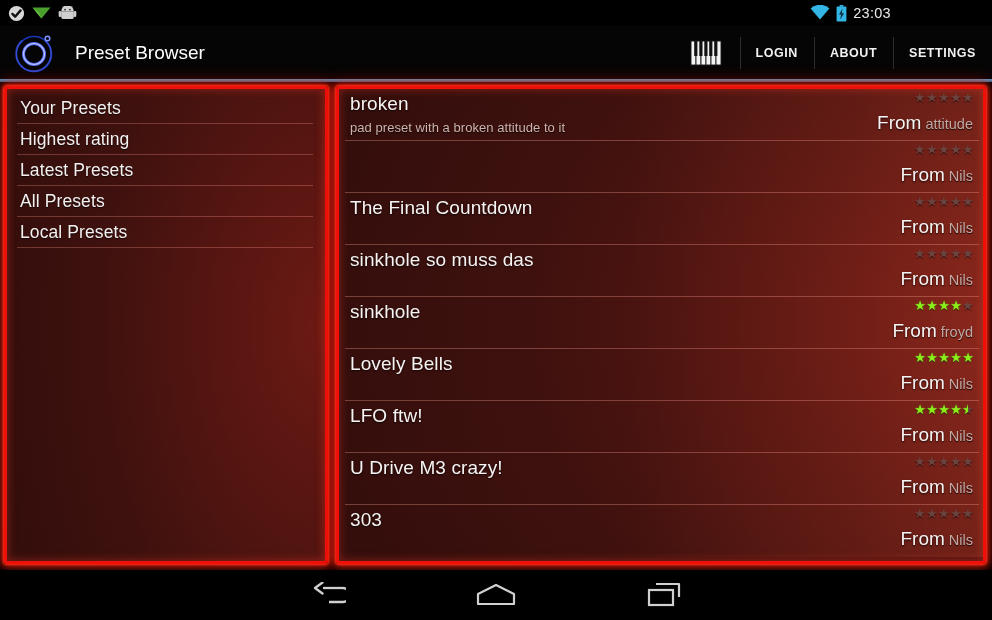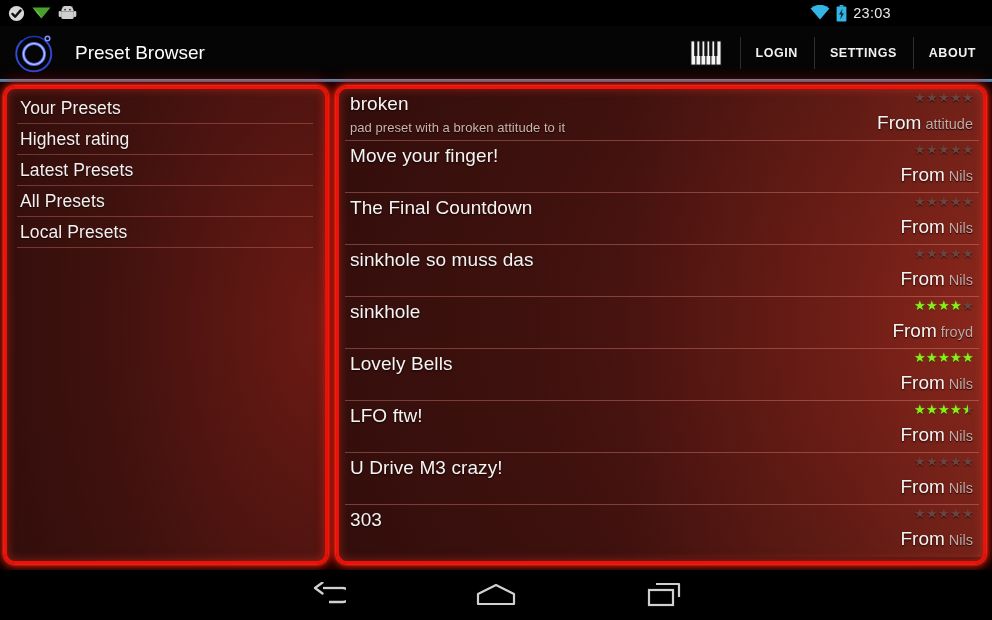--- a/index.html
+++ b/index.html
@@ -63,29 +63,30 @@
   
   #content {
     position: absolute; top: 82px; left: 0; width: 992px; height: 488px;
     background: #000; display: flex;
   }
 
   
   .panel {
     position: relative;
     border: 3px solid #ef1109;
-    border-radius: 11px;
+    border-radius: 3px;
     background:
       radial-gradient(130% 150% at 100% 50%, #6d1a14 0%, #3e110e 55%, #2c0c0a 100%);
     box-shadow:
       0 0 2px 1px #ff2a18,
       0 0 7px 2px rgba(255,40,20,.75),
       0 0 16px 5px rgba(220,20,10,.40),
       inset 0 0 9px 1px rgba(255,60,40,.35);
     overflow: hidden;
+    text-align: right;
   }
   #left-panel { width: 324px; height: 478px; margin: 4px 0 0 4px; flex: 0 0 auto; }
   #right-panel { width: 650px; height: 478px; margin: 4px 4px 0 8px; flex: 0 0 auto; }
 
   
   #nav-list { padding: 4px 0 0 0; }
   .nav-row {
     height: 31px; display: flex; align-items: center;
     position: relative; padding-left: 13px;
   }
@@ -234,24 +235,24 @@
             <rect x="19.2" y="1" width="3.2" height="15"></rect>
             <rect x="24.2" y="1" width="3.2" height="15"></rect>
             <rect x="14.3" y="1" width="3.2" height="15"></rect>
           </g>
         </svg>
       </div>
       <div class="ab-item">
         <span>LOGIN</span>
       </div>
       <div class="ab-item">
-        <span>SETTINGS</span>
+        <span>ABOUT</span>
       </div>
       <div class="ab-item">
-        <span>ABOUT</span>
+        <span>SETTINGS</span>
       </div>
     </div>
   </div>
   <div id="ab-rule"></div>
 
   <div id="content">
 
     <div class="panel" id="left-panel">
       <div id="nav-list">
           <div class="nav-row">
@@ -290,21 +291,20 @@
               <span class="star">
                 <span class="base">★</span>
               </span>
               <span class="star">
                 <span class="base">★</span>
               </span>
             </div>
             <div class="p-from"><span class="lbl">From</span><span class="who">attitude</span></div>
           </div>
           <div class="preset-row">
-            <div class="p-title">Move your finger!</div>
             <div class="p-stars">
               <span class="star">
                 <span class="base">★</span>
               </span>
               <span class="star">
                 <span class="base">★</span>
               </span>
               <span class="star">
                 <span class="base">★</span>
               </span>

